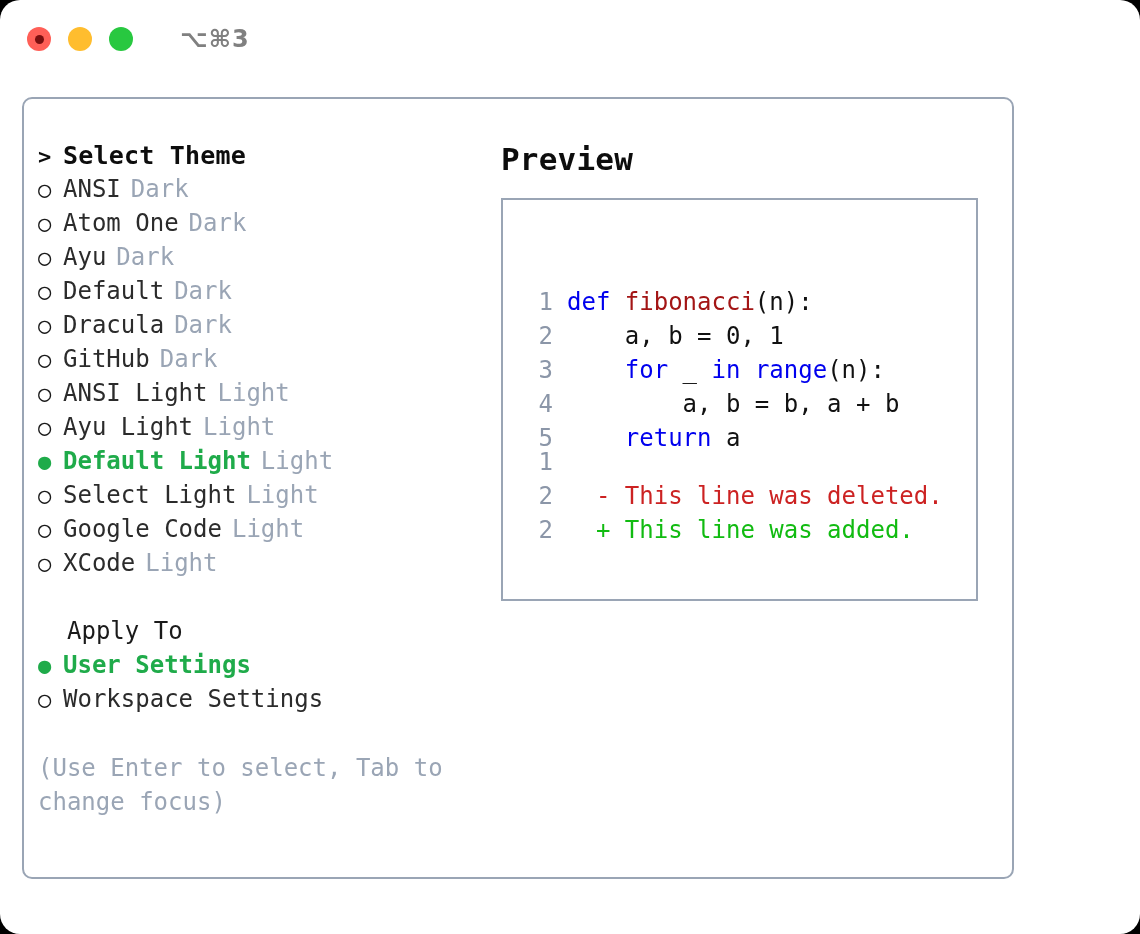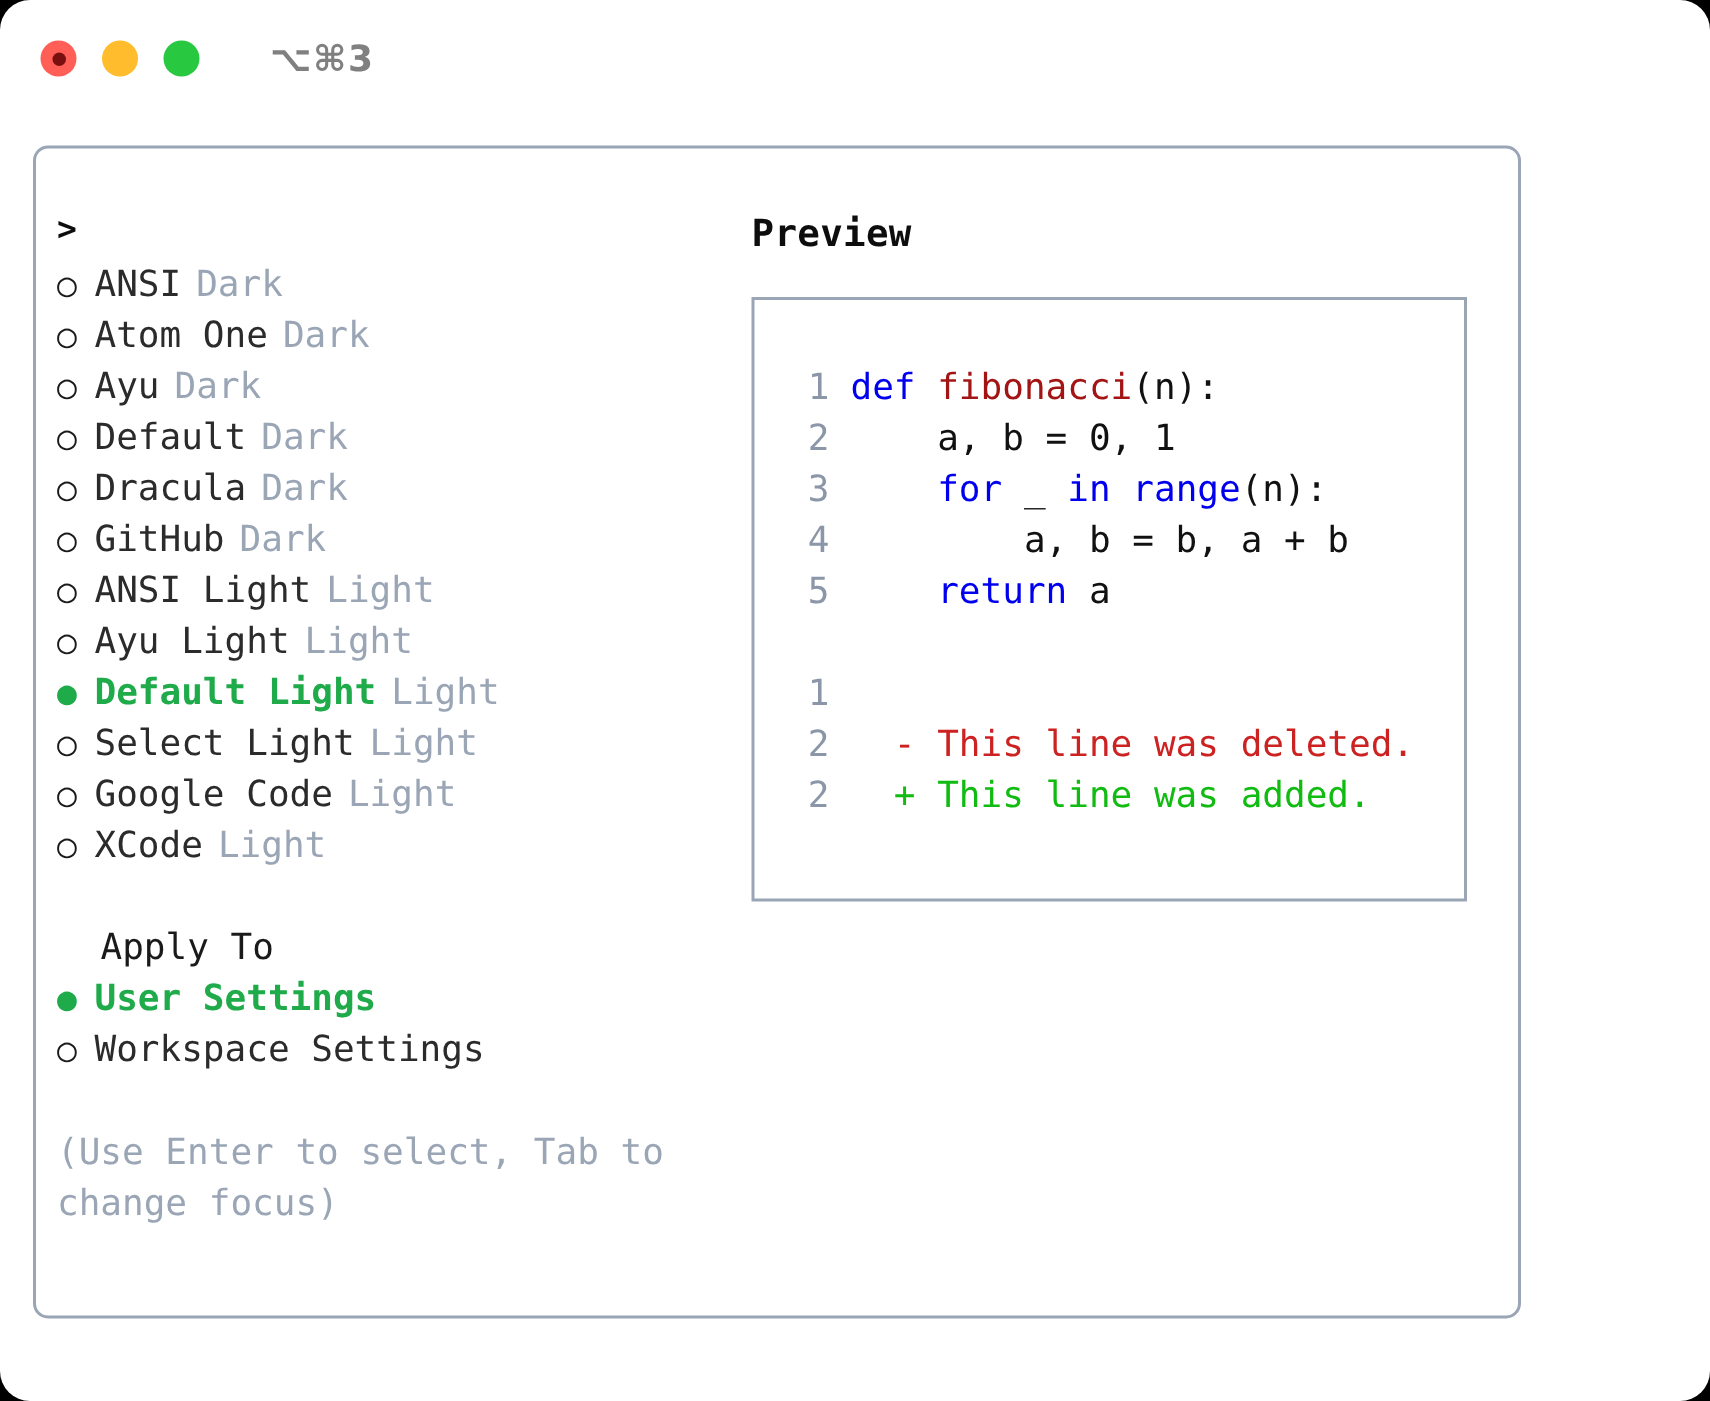--- a/index.html
+++ b/index.html
@@ -157,21 +157,21 @@
 
   
   .right-col {
     position: absolute;
     left: 477px;
     top: 42px;
     width: 500px;
   }
   .preview-title {
     color: #0d0d0d;
-    font-size: 25px;
+    font-size: 31px;
     font-weight: bold;
     letter-spacing: 0.2px;
     height: 34px;
   }
   .code-box {
     margin-top: 23px;
     width: 477px;
     height: 403px;
     border: 2px solid #9aa5b5;
     box-sizing: border-box;
@@ -186,21 +186,21 @@
     white-space: pre;
     align-items: baseline;
   }
   .lineno {
     width: 34px;
     flex: 0 0 34px;
     text-align: right;
     color: #8b96a8;
     margin-right: 14px;
   }
-  .code-text { color: #111111; }
+  .code-text { color: #111111; margin-top: 44px; }
   .tok-kw   { color: #0000ee; }
   .tok-fn   { color: #a31515; }
   .tok-plain{ color: #111111; }
 
   .blank-line { height: 34px; }
 
   .diff-ctx { color: #7d7d7d; }
   .diff-del { color: #cc2222; }
   .diff-add { color: #11bb11; }
 </style>
@@ -218,20 +218,21 @@
     <span class="keystroke">⌥⌘3</span>
   </div>
 
   <div class="panel">
     <div class="columns">
 
       <div class="left-col">
 
         <div class="row heading-row">
           <span class="marker">&gt;</span>
+          <span class="heading-text">Select Theme</span>
         </div>
 
         <div id="theme-list">
             <div class="row"><span class="marker">○</span><span class="item-name">ANSI</span><span class="item-tag">Dark</span></div>
             <div class="row"><span class="marker">○</span><span class="item-name">Atom One</span><span class="item-tag">Dark</span></div>
             <div class="row"><span class="marker">○</span><span class="item-name">Ayu</span><span class="item-tag">Dark</span></div>
             <div class="row"><span class="marker">○</span><span class="item-name">Default</span><span class="item-tag">Dark</span></div>
             <div class="row"><span class="marker">○</span><span class="item-name">Dracula</span><span class="item-tag">Dark</span></div>
             <div class="row"><span class="marker">○</span><span class="item-name">GitHub</span><span class="item-tag">Dark</span></div>
             <div class="row"><span class="marker">○</span><span class="item-name">ANSI Light</span><span class="item-tag">Light</span></div>

